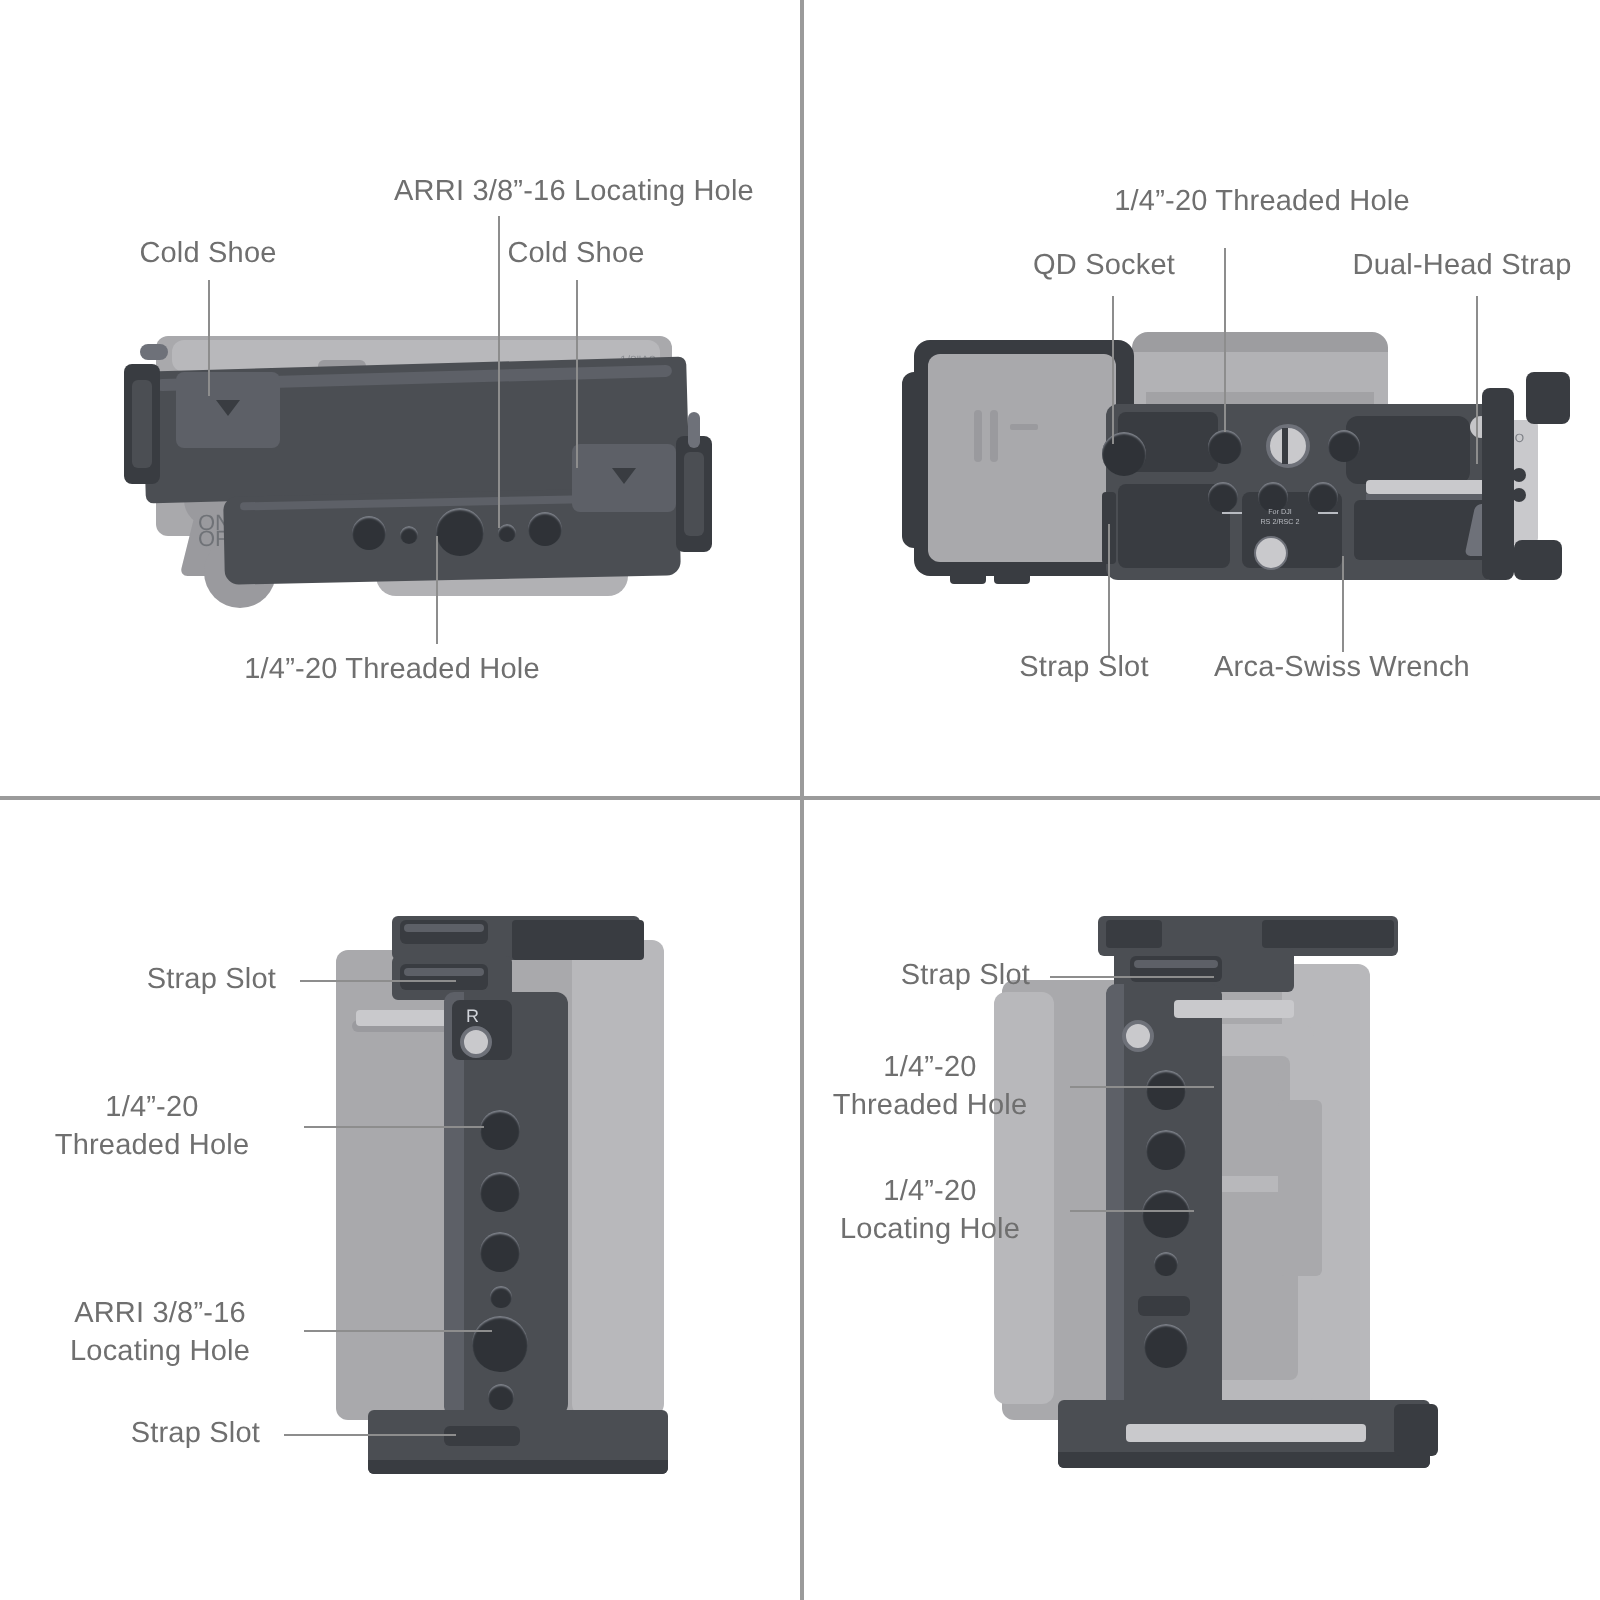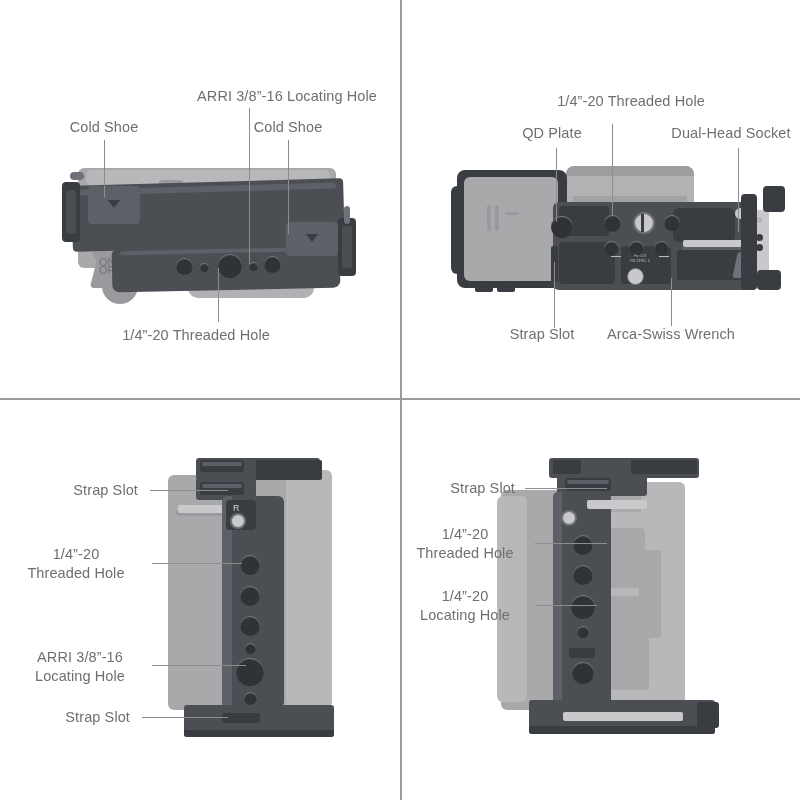--- a/index.html
+++ b/index.html
@@ -185,23 +185,23 @@
     <div class="art cage-d rd4" style="left:356px;top:270px;width:24px;height:20px;"></div>
 
     <div class="art cage-d rd2" style="left:150px;top:246px;width:7px;height:36px;"></div>
 
     <div class="lead v" style="left:155px;top:148px;height:74px;"></div>
     <div class="lead v" style="left:211px;top:124px;height:92px;"></div>
     <div class="lead v" style="left:337px;top:148px;height:84px;"></div>
     <div class="lead v" style="left:153px;top:262px;height:66px;"></div>
     <div class="lead v" style="left:270px;top:278px;height:48px;"></div>
 
-    <div class="label c" style="left:151px;top:124px;">QD Plate</div>
+    <div class="label c" style="left:151px;top:124px;">QD Socket</div>
     <div class="label c" style="left:230px;top:92px;">1/4”-20 Threaded Hole</div>
-    <div class="label c" style="left:330px;top:124px;">Dual-Head Socket</div>
+    <div class="label c" style="left:330px;top:124px;">Dual-Head Strap</div>
     <div class="label c" style="left:141px;top:325px;">Strap Slot</div>
     <div class="label c" style="left:270px;top:325px;">Arca-Swiss Wrench</div>
   </div>
 
   <div class="panel" id="panel-bl">
 
     <div class="art cam rd6" style="left:168px;top:75px;width:160px;height:235px;"></div>
     <div class="art cam-l rd6" style="left:286px;top:70px;width:46px;height:238px;"></div>
     <div class="art cam-d rd4" style="left:176px;top:110px;width:52px;height:6px;"></div>
     <div class="art silver rd2" style="left:178px;top:105px;width:50px;height:8px;"></div>

